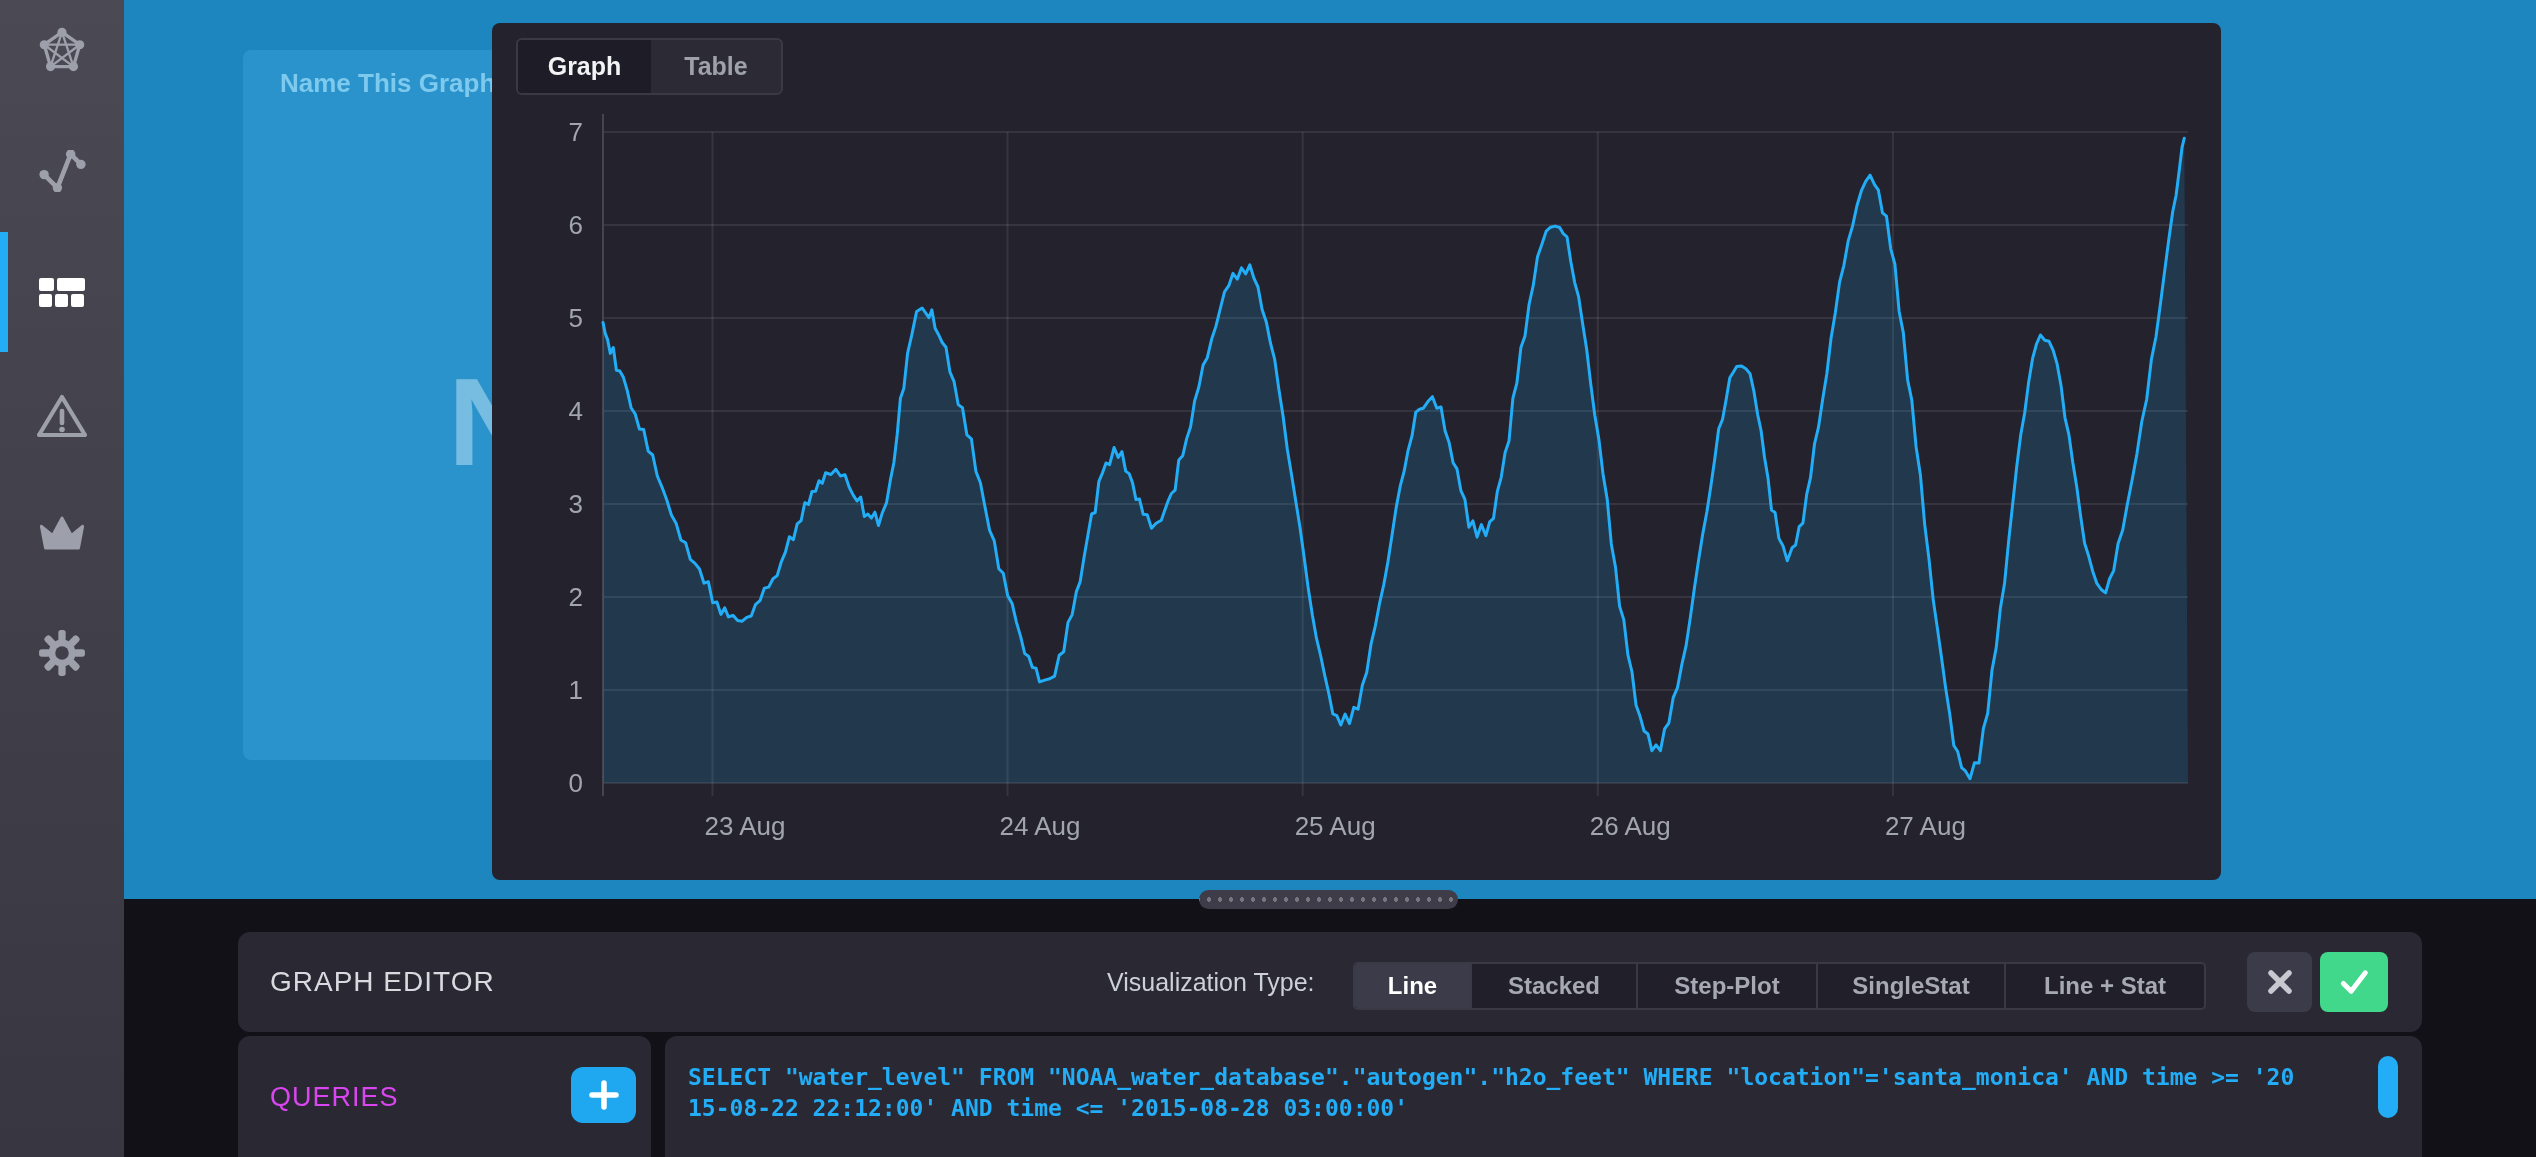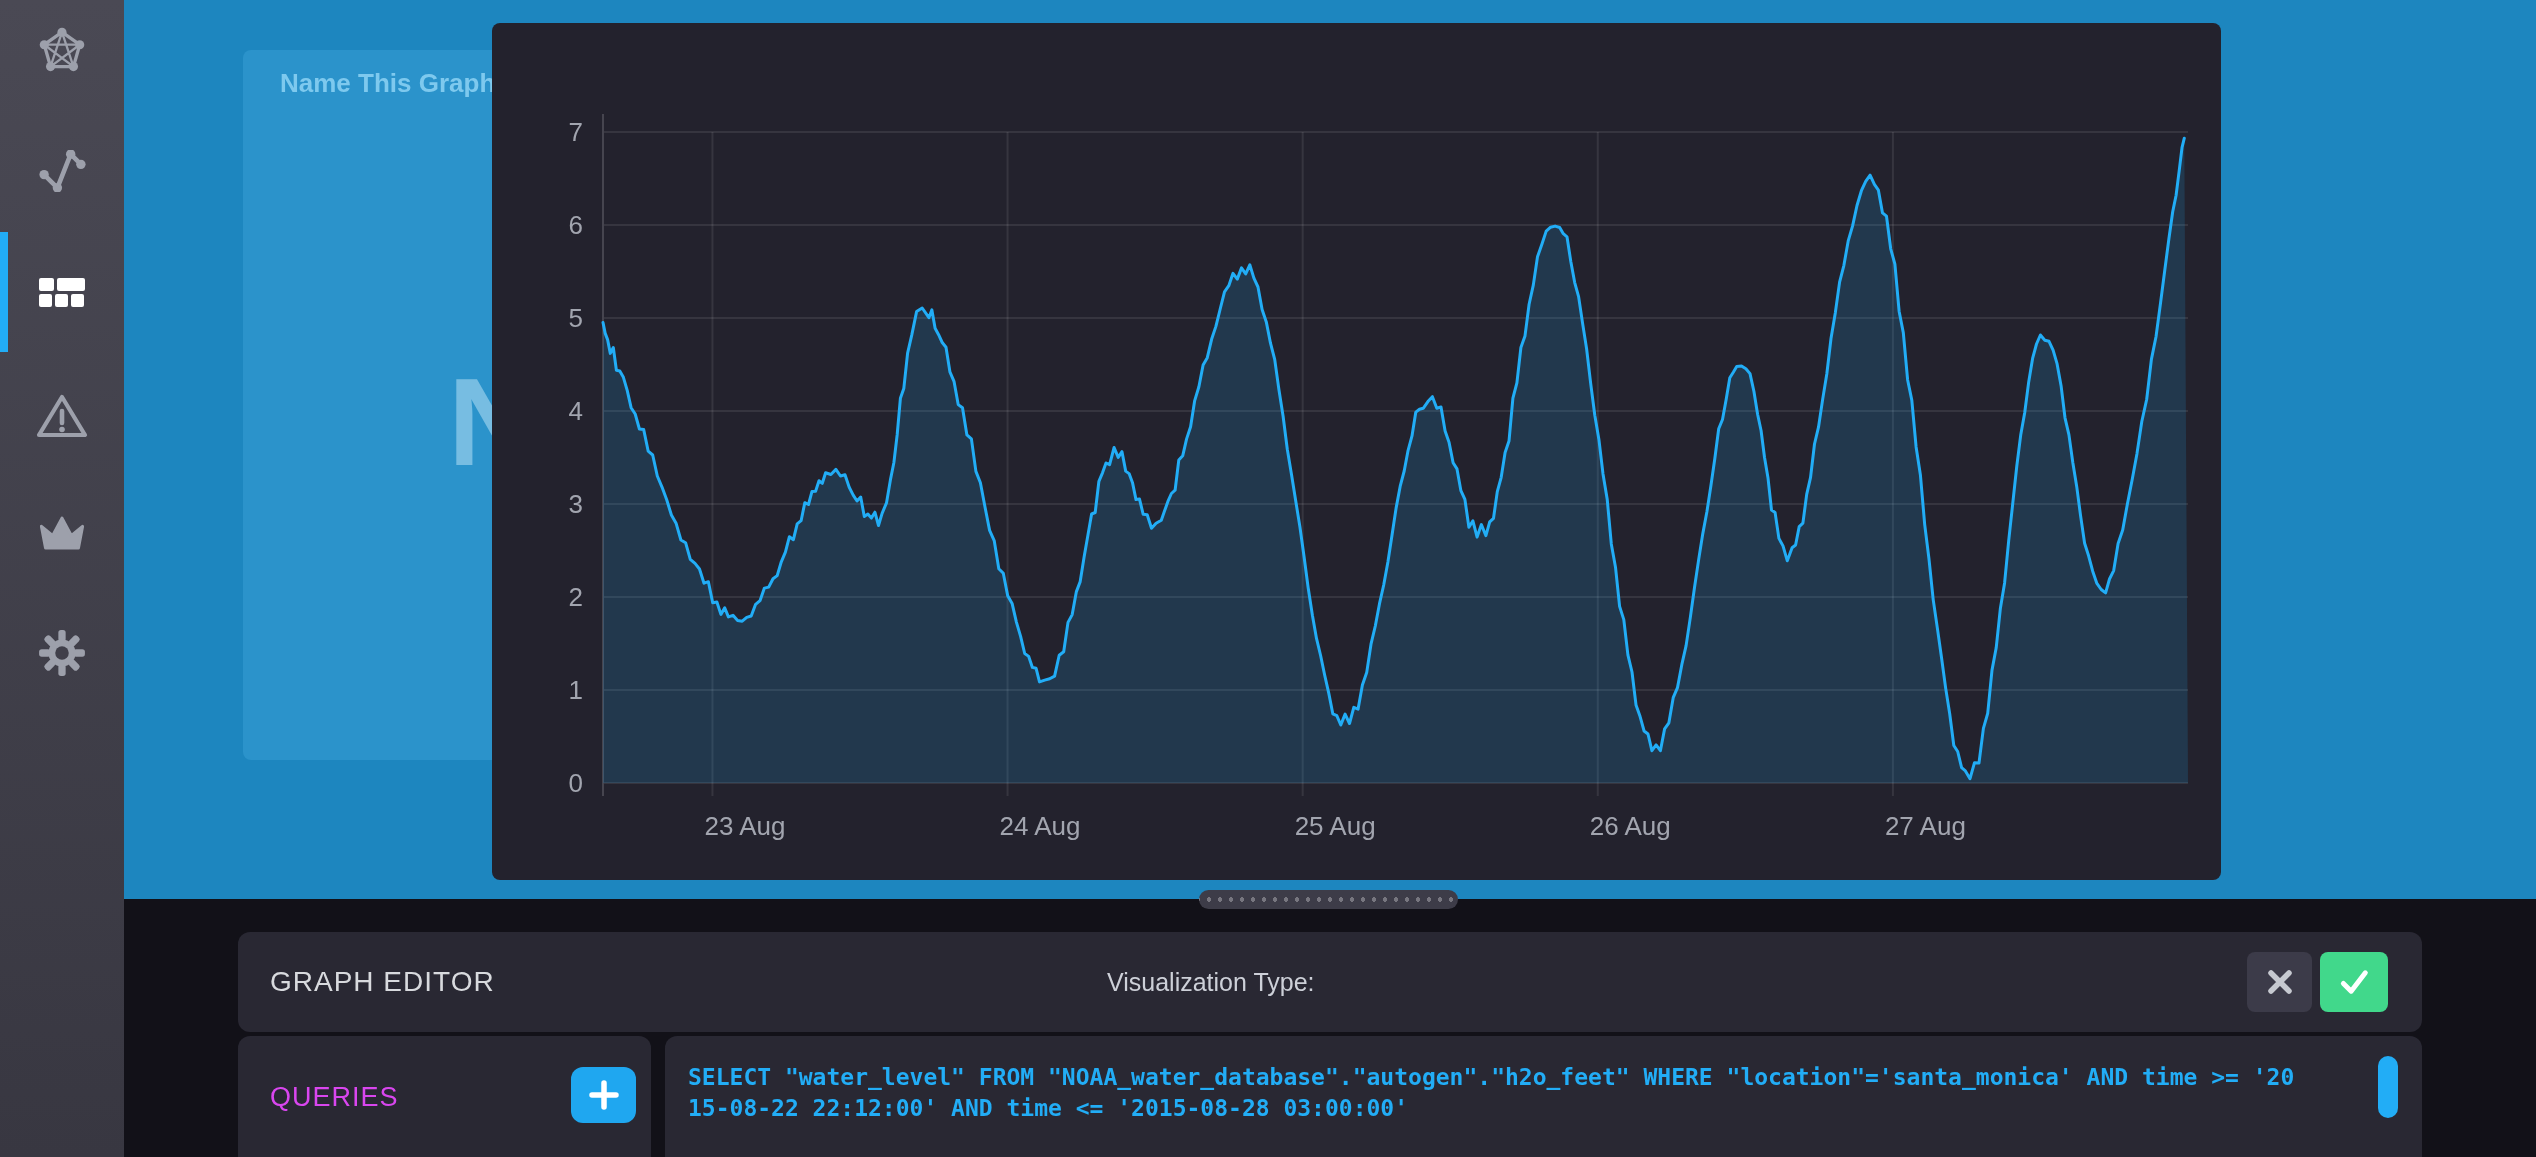--- a/index.html
+++ b/index.html
@@ -199,29 +199,40 @@
         </clipPath>
       </defs>
       <text x="212.4375484871994" y="812" text-anchor="start" class="tick-label" clip-path="url(#xl0)">23 Aug</text>
       <text x="507.55003878975947" y="812" text-anchor="start" class="tick-label" clip-path="url(#xl1)">24 Aug</text>
       <text x="802.6625290923196" y="812" text-anchor="start" class="tick-label" clip-path="url(#xl2)">25 Aug</text>
       <text x="1097.7750193948796" y="812" text-anchor="start" class="tick-label" clip-path="url(#xl3)">26 Aug</text>
       <text x="1392.88750969744" y="812" text-anchor="start" class="tick-label" clip-path="url(#xl4)">27 Aug</text>
       <path d="M111.0 299.5L113.2 310.4L115.6 316.6L118.3 330.4L121.3 324.5L124.4 347.3L127.8 348.0L131.4 354.3L135.2 367.3L139.1 384.7L143.2 391.0L147.4 406.0L151.7 406.6L156.2 428.2L160.7 432.0L165.3 453.0L170.0 464.1L174.7 476.8L179.4 492.0L184.2 500.6L188.9 517.0L193.6 519.7L198.3 536.3L203.0 540.4L207.5 546.0L212.0 560.2L216.4 558.7L220.7 579.8L224.9 579.0L228.9 591.4L232.7 584.8L236.4 593.9L241.0 592.3L245.6 597.4L250.2 598.2L254.7 594.4L259.2 593.0L263.6 581.3L268.0 577.7L272.4 565.1L276.7 564.1L281.0 555.7L285.2 552.6L289.3 538.8L293.4 529.1L297.4 513.7L301.4 516.7L305.2 500.8L309.1 497.7L312.8 479.7L316.5 481.5L320.0 468.4L323.6 468.2L327.0 457.8L330.3 460.3L333.6 449.8L338.9 451.5L343.9 446.4L348.5 453.0L353.0 451.8L357.2 464.2L361.2 472.1L365.0 478.0L368.7 474.1L372.3 493.5L375.9 491.0L379.4 495.1L382.9 489.2L386.5 502.5L390.1 490.3L394.5 479.9L398.4 456.9L401.9 439.5L405.2 411.5L408.4 375.3L411.8 365.6L415.6 330.1L419.8 311.9L424.6 288.6L430.2 285.0L436.9 294.7L439.9 286.9L443.1 305.3L446.6 311.7L450.2 319.5L454.0 324.3L457.9 348.8L462.0 358.3L466.2 381.6L470.5 384.7L474.9 411.9L479.4 415.9L483.9 448.4L488.4 459.7L493.0 484.0L497.6 507.4L502.2 517.6L506.8 545.7L511.3 550.3L515.7 572.7L520.1 580.4L524.4 599.1L528.6 613.4L532.7 630.5L536.7 633.4L540.4 644.4L544.1 645.3L547.5 658.9L552.7 657.1L557.7 655.8L562.6 653.1L567.2 632.2L571.7 628.8L576.0 599.4L580.2 591.6L584.3 568.9L588.2 558.6L592.1 533.9L595.9 512.2L599.6 491.0L603.2 489.5L606.9 458.3L610.5 449.8L614.0 440.0L617.6 441.7L622.1 424.5L626.2 434.4L630.0 428.7L633.7 448.1L637.1 450.6L640.6 460.1L644.0 476.6L647.5 476.1L651.2 491.3L655.2 491.7L659.5 505.3L664.1 500.2L669.3 497.3L672.5 488.1L675.9 478.4L679.4 470.5L683.1 467.2L686.8 437.0L690.7 432.8L694.6 415.9L698.6 403.8L702.7 377.6L706.9 363.8L711.1 342.0L715.3 334.7L719.6 316.3L723.9 303.4L728.2 286.0L732.5 268.9L736.8 262.7L741.0 250.3L745.3 256.1L749.5 244.9L753.7 250.9L757.8 241.8L761.9 255.1L766.0 264.0L770.1 286.6L774.3 298.9L778.5 320.2L782.7 336.4L786.9 366.5L791.1 393.3L795.3 426.3L799.5 451.4L803.7 477.8L807.9 503.7L812.0 533.3L816.2 565.0L820.4 592.3L824.5 615.4L828.6 632.5L832.7 652.3L836.8 670.4L840.8 690.8L844.8 692.6L848.8 702.0L853.1 691.1L857.5 700.5L861.8 684.4L866.1 686.1L870.4 661.9L874.7 649.6L879.0 621.2L883.3 603.0L887.5 580.7L891.7 562.0L895.9 538.9L900.0 512.3L904.1 485.1L908.2 463.2L912.2 448.0L916.1 427.3L920.0 412.9L923.8 389.1L927.5 386.3L931.2 385.3L935.9 378.6L940.4 373.7L944.8 385.3L949.0 384.0L953.1 408.1L957.1 419.6L961.1 439.7L965.0 445.9L968.9 467.7L972.9 476.4L976.9 504.2L980.9 497.8L985.1 514.1L989.4 501.6L993.9 512.7L997.7 498.9L1001.5 495.3L1005.3 468.6L1009.2 454.3L1013.1 429.5L1017.0 418.1L1020.9 375.2L1024.9 359.8L1028.9 324.5L1033.0 312.9L1037.1 281.2L1041.3 262.1L1045.5 233.8L1049.8 221.4L1054.2 208.1L1058.6 204.2L1063.1 203.1L1067.7 204.5L1071.3 210.7L1075.0 213.8L1078.8 238.5L1082.7 259.6L1086.6 273.6L1090.6 300.4L1094.6 325.8L1098.7 360.6L1102.8 392.2L1106.9 416.4L1111.0 450.9L1115.2 476.2L1119.3 520.9L1123.5 544.2L1127.6 583.4L1131.8 596.6L1135.9 631.8L1140.0 649.0L1144.0 681.9L1148.1 693.6L1152.1 708.0L1156.0 711.0L1159.9 727.7L1164.1 721.9L1168.4 727.7L1172.6 705.9L1176.9 699.8L1181.2 674.7L1185.5 664.6L1189.8 641.7L1194.1 622.6L1198.3 594.6L1202.5 564.5L1206.7 536.4L1210.8 510.6L1214.9 488.8L1218.9 462.8L1222.8 435.8L1226.7 405.8L1230.5 396.5L1234.2 376.2L1237.8 354.7L1241.3 349.2L1244.7 343.5L1249.5 343.0L1253.9 345.7L1258.0 350.6L1261.9 368.2L1265.6 391.3L1269.1 407.8L1272.5 434.2L1276.0 454.9L1279.5 487.1L1283.1 489.6L1286.9 515.4L1291.0 522.9L1295.3 537.8L1300.1 524.7L1303.6 522.0L1307.2 503.6L1310.9 500.1L1314.7 471.4L1318.5 454.7L1322.5 421.0L1326.5 404.2L1330.7 376.1L1334.8 351.0L1339.0 315.5L1343.3 289.9L1347.6 259.1L1351.9 242.3L1356.2 217.9L1360.6 202.9L1365.0 182.5L1369.4 167.7L1373.7 158.4L1378.1 152.2L1382.4 161.4L1386.4 167.2L1390.5 189.9L1394.5 193.2L1398.7 225.8L1402.9 241.1L1407.1 288.2L1411.3 309.6L1415.6 356.7L1419.8 377.1L1424.1 423.9L1428.4 451.9L1432.7 501.6L1436.9 535.3L1441.2 576.6L1445.4 605.4L1449.5 634.5L1453.7 665.4L1457.7 690.8L1461.8 722.5L1465.7 728.5L1469.6 744.7L1473.4 747.9L1478.0 755.7L1482.5 739.7L1487.0 740.0L1491.4 705.4L1495.7 690.3L1500.0 647.1L1504.2 624.8L1508.4 585.2L1512.6 559.9L1516.7 517.6L1520.7 480.9L1524.8 443.0L1528.8 411.4L1532.7 389.8L1536.7 358.9L1540.6 335.4L1544.5 321.0L1548.4 312.0L1552.8 317.2L1557.0 318.3L1561.1 327.2L1565.1 340.9L1569.1 362.9L1573.0 394.8L1576.9 411.6L1580.8 439.5L1584.7 463.4L1588.6 492.9L1592.6 520.2L1596.6 532.8L1600.7 548.2L1604.9 560.4L1609.2 566.5L1613.6 569.9L1617.5 556.0L1621.7 547.6L1626.1 520.4L1630.7 507.1L1635.4 480.9L1640.2 456.5L1645.0 430.4L1649.8 398.5L1654.7 376.2L1659.4 336.4L1664.0 313.7L1668.5 280.3L1672.8 247.0L1676.9 215.8L1680.7 188.8L1684.1 172.3L1687.3 146.9L1690.0 124.7L1692.3 115.2L1696 760L111 760Z" fill="rgba(34,173,246,0.16)" stroke="none"></path>
       <path d="M111.0 299.5L113.2 310.4L115.6 316.6L118.3 330.4L121.3 324.5L124.4 347.3L127.8 348.0L131.4 354.3L135.2 367.3L139.1 384.7L143.2 391.0L147.4 406.0L151.7 406.6L156.2 428.2L160.7 432.0L165.3 453.0L170.0 464.1L174.7 476.8L179.4 492.0L184.2 500.6L188.9 517.0L193.6 519.7L198.3 536.3L203.0 540.4L207.5 546.0L212.0 560.2L216.4 558.7L220.7 579.8L224.9 579.0L228.9 591.4L232.7 584.8L236.4 593.9L241.0 592.3L245.6 597.4L250.2 598.2L254.7 594.4L259.2 593.0L263.6 581.3L268.0 577.7L272.4 565.1L276.7 564.1L281.0 555.7L285.2 552.6L289.3 538.8L293.4 529.1L297.4 513.7L301.4 516.7L305.2 500.8L309.1 497.7L312.8 479.7L316.5 481.5L320.0 468.4L323.6 468.2L327.0 457.8L330.3 460.3L333.6 449.8L338.9 451.5L343.9 446.4L348.5 453.0L353.0 451.8L357.2 464.2L361.2 472.1L365.0 478.0L368.7 474.1L372.3 493.5L375.9 491.0L379.4 495.1L382.9 489.2L386.5 502.5L390.1 490.3L394.5 479.9L398.4 456.9L401.9 439.5L405.2 411.5L408.4 375.3L411.8 365.6L415.6 330.1L419.8 311.9L424.6 288.6L430.2 285.0L436.9 294.7L439.9 286.9L443.1 305.3L446.6 311.7L450.2 319.5L454.0 324.3L457.9 348.8L462.0 358.3L466.2 381.6L470.5 384.7L474.9 411.9L479.4 415.9L483.9 448.4L488.4 459.7L493.0 484.0L497.6 507.4L502.2 517.6L506.8 545.7L511.3 550.3L515.7 572.7L520.1 580.4L524.4 599.1L528.6 613.4L532.7 630.5L536.7 633.4L540.4 644.4L544.1 645.3L547.5 658.9L552.7 657.1L557.7 655.8L562.6 653.1L567.2 632.2L571.7 628.8L576.0 599.4L580.2 591.6L584.3 568.9L588.2 558.6L592.1 533.9L595.9 512.2L599.6 491.0L603.2 489.5L606.9 458.3L610.5 449.8L614.0 440.0L617.6 441.7L622.1 424.5L626.2 434.4L630.0 428.7L633.7 448.1L637.1 450.6L640.6 460.1L644.0 476.6L647.5 476.1L651.2 491.3L655.2 491.7L659.5 505.3L664.1 500.2L669.3 497.3L672.5 488.1L675.9 478.4L679.4 470.5L683.1 467.2L686.8 437.0L690.7 432.8L694.6 415.9L698.6 403.8L702.7 377.6L706.9 363.8L711.1 342.0L715.3 334.7L719.6 316.3L723.9 303.4L728.2 286.0L732.5 268.9L736.8 262.7L741.0 250.3L745.3 256.1L749.5 244.9L753.7 250.9L757.8 241.8L761.9 255.1L766.0 264.0L770.1 286.6L774.3 298.9L778.5 320.2L782.7 336.4L786.9 366.5L791.1 393.3L795.3 426.3L799.5 451.4L803.7 477.8L807.9 503.7L812.0 533.3L816.2 565.0L820.4 592.3L824.5 615.4L828.6 632.5L832.7 652.3L836.8 670.4L840.8 690.8L844.8 692.6L848.8 702.0L853.1 691.1L857.5 700.5L861.8 684.4L866.1 686.1L870.4 661.9L874.7 649.6L879.0 621.2L883.3 603.0L887.5 580.7L891.7 562.0L895.9 538.9L900.0 512.3L904.1 485.1L908.2 463.2L912.2 448.0L916.1 427.3L920.0 412.9L923.8 389.1L927.5 386.3L931.2 385.3L935.9 378.6L940.4 373.7L944.8 385.3L949.0 384.0L953.1 408.1L957.1 419.6L961.1 439.7L965.0 445.9L968.9 467.7L972.9 476.4L976.9 504.2L980.9 497.8L985.1 514.1L989.4 501.6L993.9 512.7L997.7 498.9L1001.5 495.3L1005.3 468.6L1009.2 454.3L1013.1 429.5L1017.0 418.1L1020.9 375.2L1024.9 359.8L1028.9 324.5L1033.0 312.9L1037.1 281.2L1041.3 262.1L1045.5 233.8L1049.8 221.4L1054.2 208.1L1058.6 204.2L1063.1 203.1L1067.7 204.5L1071.3 210.7L1075.0 213.8L1078.8 238.5L1082.7 259.6L1086.6 273.6L1090.6 300.4L1094.6 325.8L1098.7 360.6L1102.8 392.2L1106.9 416.4L1111.0 450.9L1115.2 476.2L1119.3 520.9L1123.5 544.2L1127.6 583.4L1131.8 596.6L1135.9 631.8L1140.0 649.0L1144.0 681.9L1148.1 693.6L1152.1 708.0L1156.0 711.0L1159.9 727.7L1164.1 721.9L1168.4 727.7L1172.6 705.9L1176.9 699.8L1181.2 674.7L1185.5 664.6L1189.8 641.7L1194.1 622.6L1198.3 594.6L1202.5 564.5L1206.7 536.4L1210.8 510.6L1214.9 488.8L1218.9 462.8L1222.8 435.8L1226.7 405.8L1230.5 396.5L1234.2 376.2L1237.8 354.7L1241.3 349.2L1244.7 343.5L1249.5 343.0L1253.9 345.7L1258.0 350.6L1261.9 368.2L1265.6 391.3L1269.1 407.8L1272.5 434.2L1276.0 454.9L1279.5 487.1L1283.1 489.6L1286.9 515.4L1291.0 522.9L1295.3 537.8L1300.1 524.7L1303.6 522.0L1307.2 503.6L1310.9 500.1L1314.7 471.4L1318.5 454.7L1322.5 421.0L1326.5 404.2L1330.7 376.1L1334.8 351.0L1339.0 315.5L1343.3 289.9L1347.6 259.1L1351.9 242.3L1356.2 217.9L1360.6 202.9L1365.0 182.5L1369.4 167.7L1373.7 158.4L1378.1 152.2L1382.4 161.4L1386.4 167.2L1390.5 189.9L1394.5 193.2L1398.7 225.8L1402.9 241.1L1407.1 288.2L1411.3 309.6L1415.6 356.7L1419.8 377.1L1424.1 423.9L1428.4 451.9L1432.7 501.6L1436.9 535.3L1441.2 576.6L1445.4 605.4L1449.5 634.5L1453.7 665.4L1457.7 690.8L1461.8 722.5L1465.7 728.5L1469.6 744.7L1473.4 747.9L1478.0 755.7L1482.5 739.7L1487.0 740.0L1491.4 705.4L1495.7 690.3L1500.0 647.1L1504.2 624.8L1508.4 585.2L1512.6 559.9L1516.7 517.6L1520.7 480.9L1524.8 443.0L1528.8 411.4L1532.7 389.8L1536.7 358.9L1540.6 335.4L1544.5 321.0L1548.4 312.0L1552.8 317.2L1557.0 318.3L1561.1 327.2L1565.1 340.9L1569.1 362.9L1573.0 394.8L1576.9 411.6L1580.8 439.5L1584.7 463.4L1588.6 492.9L1592.6 520.2L1596.6 532.8L1600.7 548.2L1604.9 560.4L1609.2 566.5L1613.6 569.9L1617.5 556.0L1621.7 547.6L1626.1 520.4L1630.7 507.1L1635.4 480.9L1640.2 456.5L1645.0 430.4L1649.8 398.5L1654.7 376.2L1659.4 336.4L1664.0 313.7L1668.5 280.3L1672.8 247.0L1676.9 215.8L1680.7 188.8L1684.1 172.3L1687.3 146.9L1690.0 124.7L1692.3 115.2" fill="none" stroke="#22ADF6" stroke-width="3" stroke-linejoin="round" stroke-linecap="round"></path>
     </svg>
+  <div class="tabs">
+    <div class="tab tab-graph active">Graph</div>
+    <div class="tab tab-table">Table</div>
+  </div>
 </div>
 
 <div class="drag-pill"></div>
 
 <div class="editor">
 
   <div class="ed-panel ed-header">
     <div class="ed-title">GRAPH EDITOR</div>
     <div class="viz-label">Visualization Type:</div>
+    <div class="viz-group">
+      <div class="viz-btn w-line active">Line</div>
+      <div class="viz-btn w-stacked">Stacked</div>
+      <div class="viz-btn w-step">Step-Plot</div>
+      <div class="viz-btn w-single">SingleStat</div>
+      <div class="viz-btn w-lstat">Line + Stat</div>
+    </div>
     <div class="btn-x">
       <svg width="26" height="26" viewBox="0 0 26 26">
         <path d="M4 4 L22 22 M22 4 L4 22" stroke="#c6c9d0" stroke-width="5.5" stroke-linecap="round"></path>
       </svg>
     </div>
     <div class="btn-check">
       <svg width="34" height="30" viewBox="0 0 48 42">
         <path d="M9 23 L20 34 L40 8" stroke="#fff" stroke-width="7" fill="none" stroke-linecap="round" stroke-linejoin="round"></path>
       </svg>
     </div>

